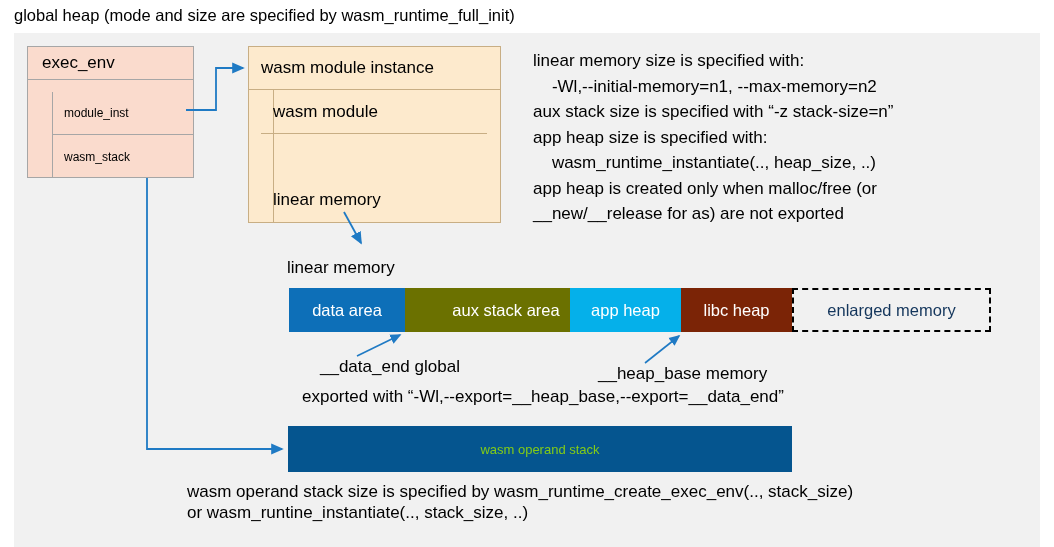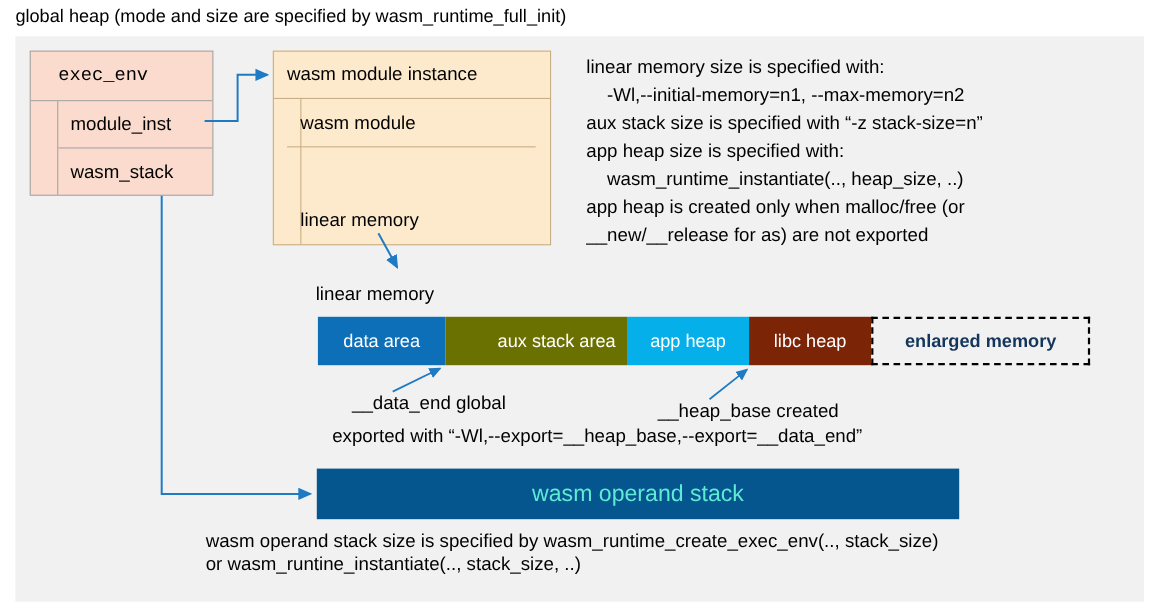--- a/index.html
+++ b/index.html
@@ -43,45 +43,44 @@
   #exec-env-box {
     left: 27px; top: 46px;
     width: 167px; height: 132px;
     background: #fadbcd;
     border: 1px solid #a6a6a6;
     box-sizing: border-box;
   }
   #exec-env-header {
     position: absolute;
     left: 0; top: 0;
-    width: 165px; height: 45px;
+    width: 165px; height: 33px;
     border-bottom: 1px solid #a6a6a6;
     box-sizing: border-box;
     display: flex;
     align-items: center;
-    padding-left: 25px;
-    font-size: 17px;
-    font-family: Liberation Mono, monospace;
+    padding-left: 14px;
+    font-size: 17px;
   }
   #exec-env-gutter {
     position: absolute;
     left: 0; top: 45px;
     width: 25px; height: 85px;
     border-right: 1px solid #a6a6a6;
     box-sizing: border-box;
   }
   .ee-row {
     position: absolute;
     left: 25px;
     width: 140px; height: 43px;
     box-sizing: border-box;
     display: flex;
     align-items: center;
     padding-left: 11px;
-    font-size: 17px;
+    font-size: 12px;
   }
   #ee-row-0 { top: 45px; border-bottom: 1px solid #a6a6a6; }
   #ee-row-1 { top: 88px; }
 
   
   #wmi-box {
     left: 248px; top: 46px;
     width: 253px; height: 177px;
     background: #fdeacd;
     border: 1px solid #c8ae84;
@@ -166,24 +165,24 @@
     font-size: 17px;
   }
   #ann-exported {
     left: 302px; top: 387px;
     font-size: 17px;
   }
 
   
   #operand-stack {
     left: 288px; top: 426px;
-    width: 584px; height: 46px;
+    width: 504px; height: 46px;
     background: #05558f;
-    color: #5eead4;
-    font-size: 21px;
+    color: #84cc16;
+    font-size: 13px;
     display: flex;
     align-items: center;
     justify-content: center;
   }
 
   
   #bottom-caption {
     left: 187px; top: 481px;
     font-size: 17px;
     line-height: 21px;
@@ -229,25 +228,25 @@
 app heap is created only when malloc/free (or
 __new/__release for as) are not exported</div>
 
   <div class="abs" id="lm-caption">linear memory</div>
 
   <div class="abs" id="lm-bar">
       <div class="lm-seg" style="width: 116px; background: rgb(13, 111, 184);">data area</div>
       <div class="lm-seg" style="width: 165px; background: rgb(107, 113, 0); padding-left: 37px;">aux stack area</div>
       <div class="lm-seg" style="width: 111px; background: rgb(5, 176, 234);">app heap</div>
       <div class="lm-seg" style="width: 111px; background: rgb(123, 36, 6);">libc heap</div>
-      <div class="lm-seg dashed" style="width: 199px; font-weight: bold;">enlarged memory</div>
+      <div class="lm-seg dashed" style="width: 199px;">enlarged memory</div>
     </div>
 
   <div class="abs" id="ann-data-end">__data_end global</div>
-  <div class="abs" id="ann-heap-base">__heap_base created</div>
+  <div class="abs" id="ann-heap-base">__heap_base memory</div>
   <div class="abs" id="ann-exported">exported with “-Wl,--export=__heap_base,--export=__data_end”</div>
 
   <div class="abs" id="operand-stack">wasm operand stack</div>
 
   <div class="abs" id="bottom-caption">wasm operand stack size is specified by wasm_runtime_create_exec_env(.., stack_size)
 or wasm_runtine_instantiate(.., stack_size, ..)</div>
 
   <svg id="connectors" viewBox="0 0 1054 547">
     <defs>
       <marker id="arrow-blue" markerWidth="7" markerHeight="7" refX="6" refY="3.5" orient="auto" markerUnits="strokeWidth">

